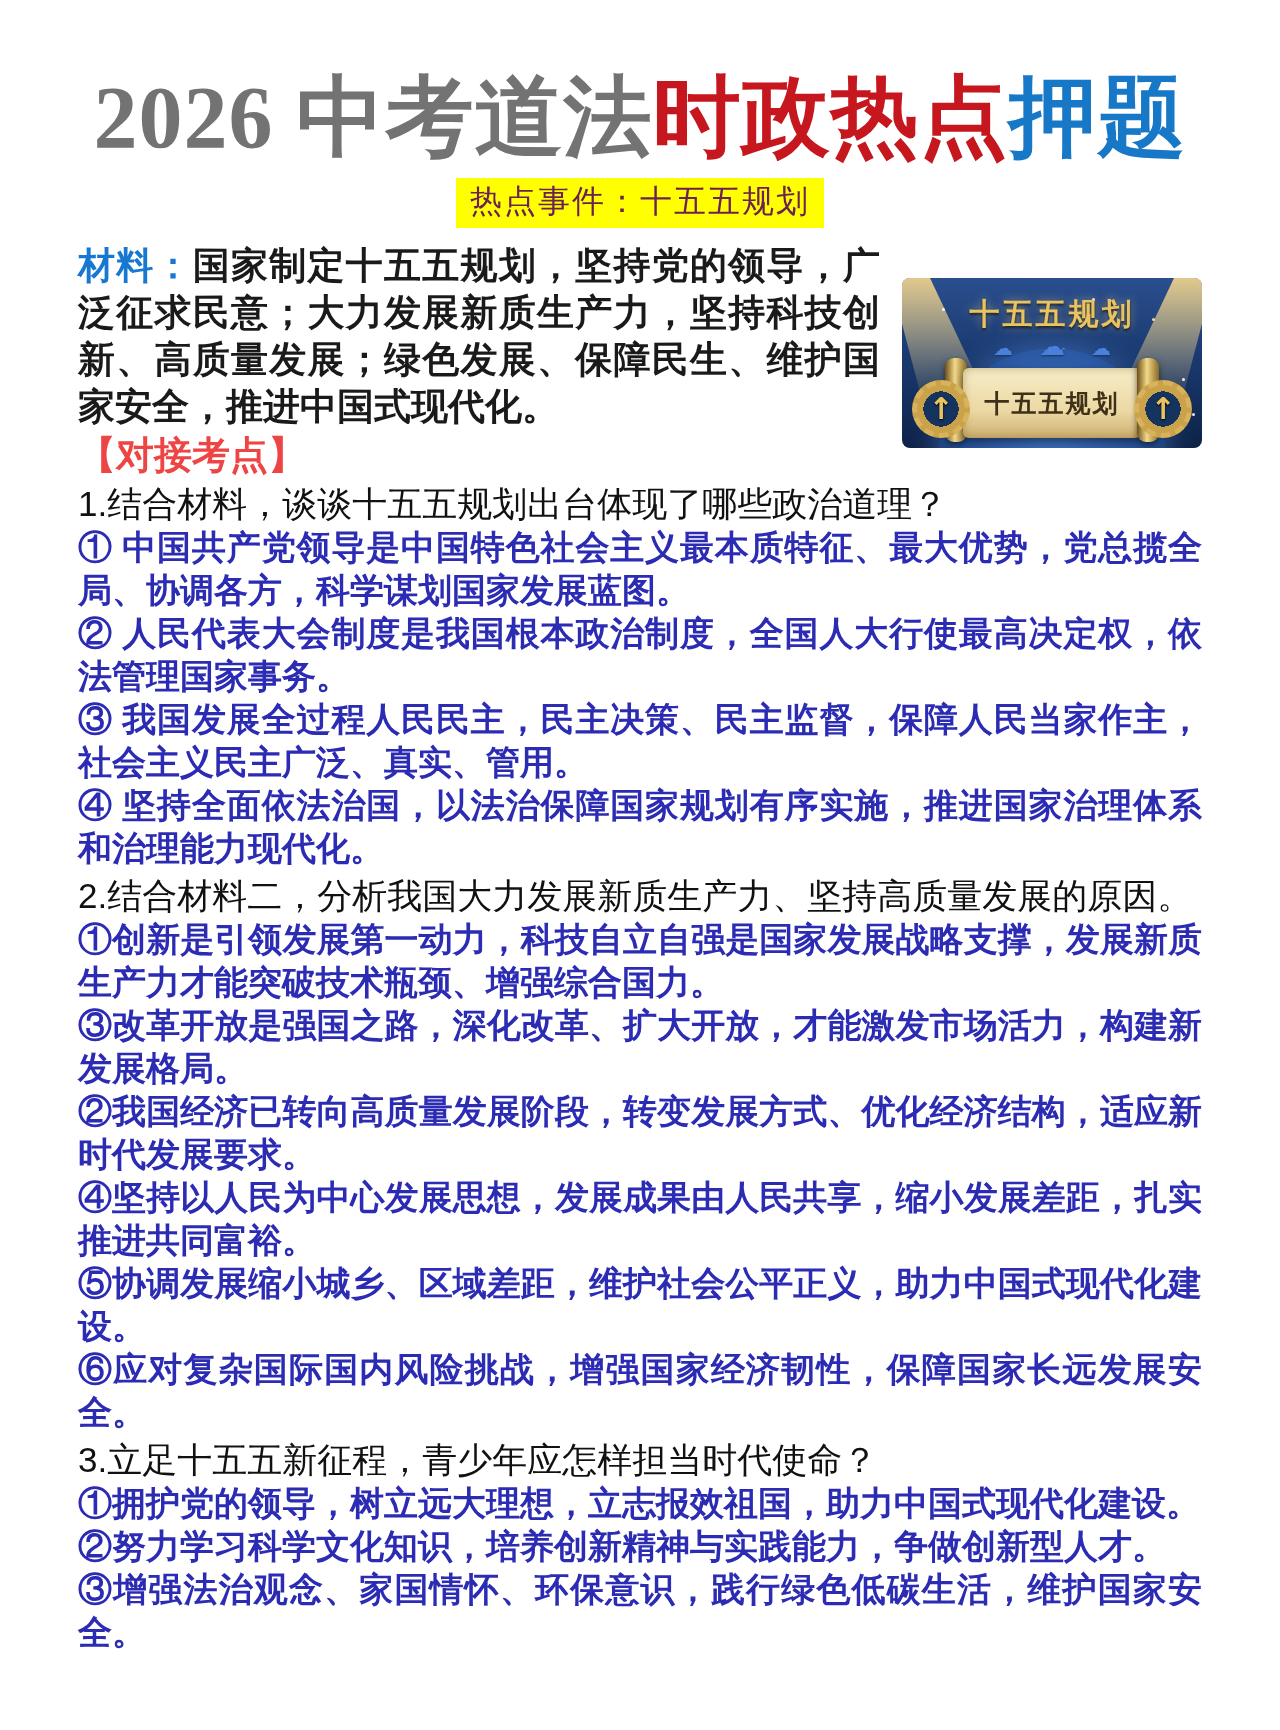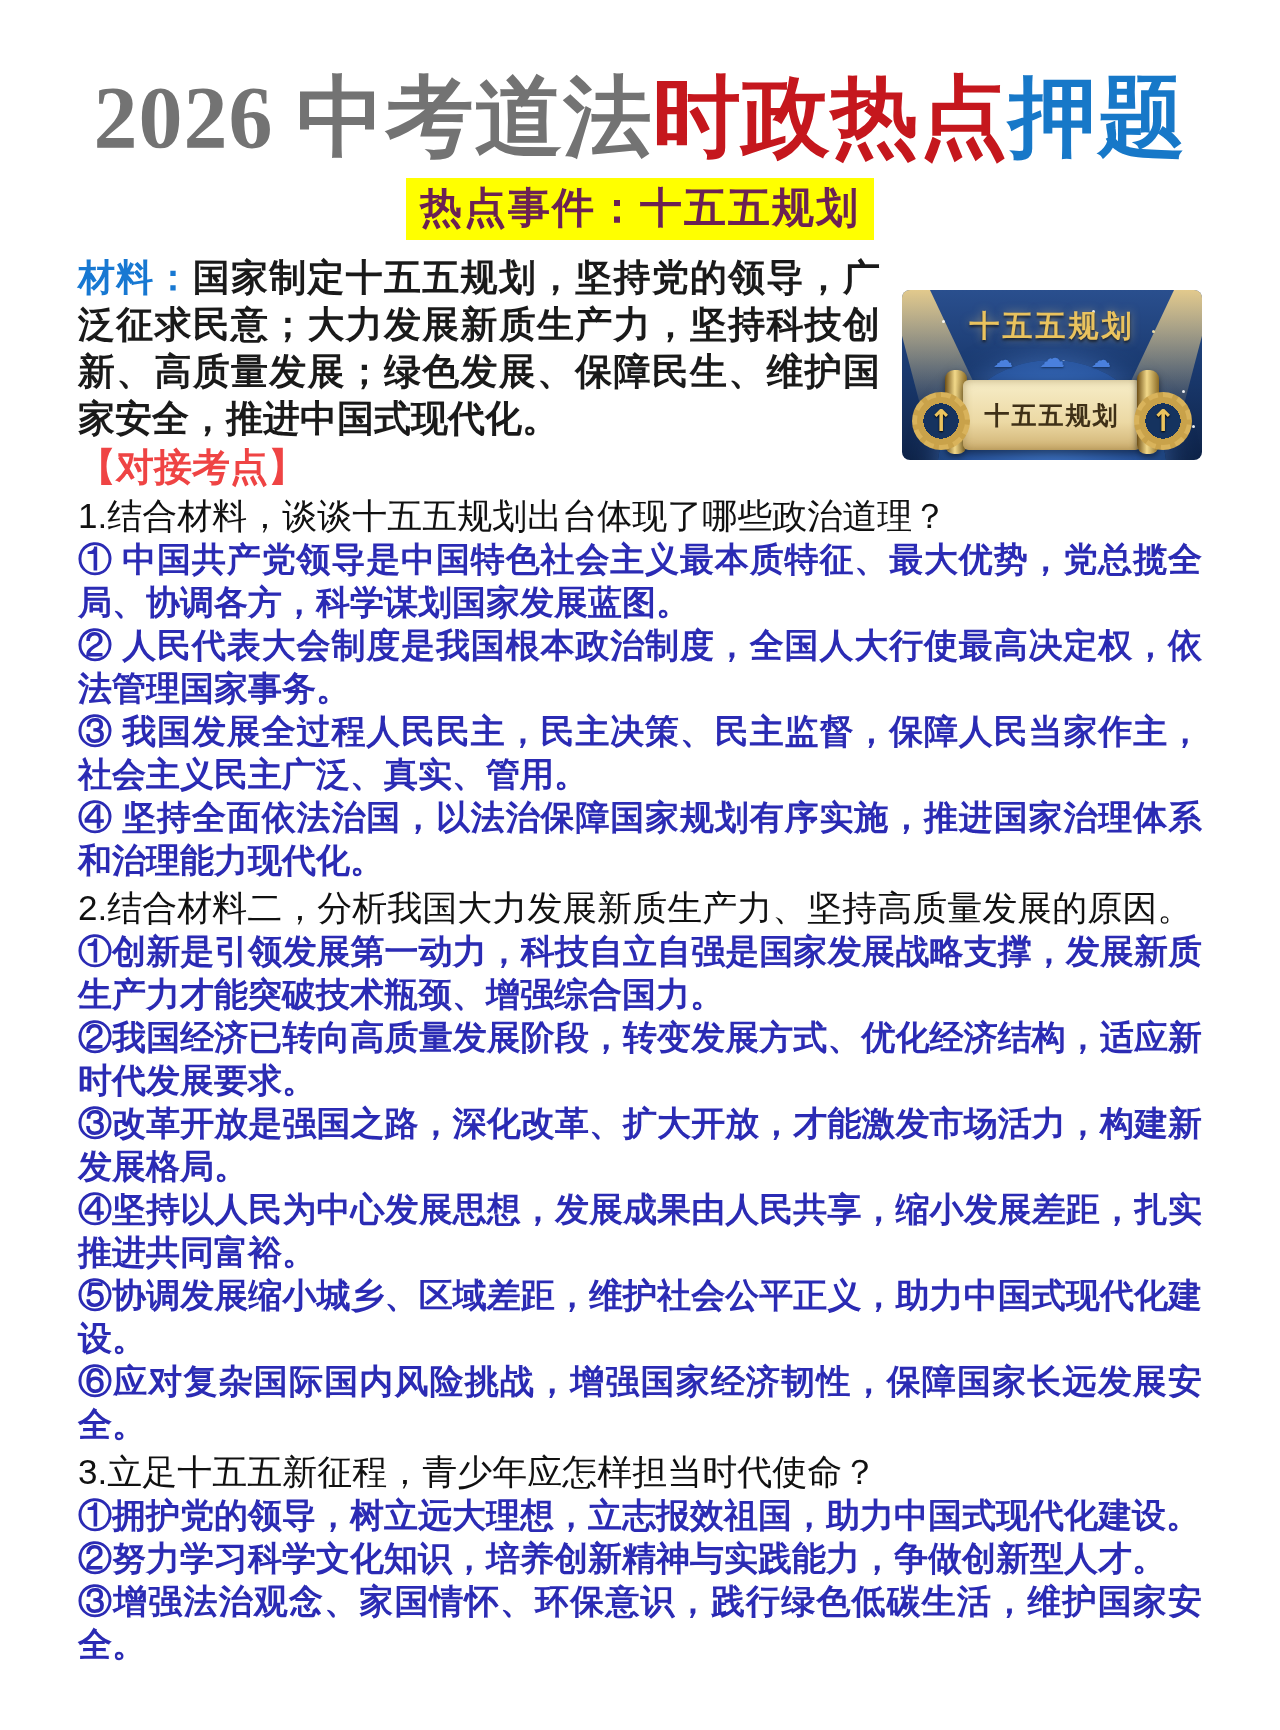--- a/index.html
+++ b/index.html
@@ -32,22 +32,22 @@
   .title .t-black { color: #737373; }
   .title .t-red   { color: #c5171d; }
   .title .t-blue  { color: #1778c8; }
 
   
   .subtitle-wrap { text-align: center; margin-top: 14px; }
   .subtitle {
     display: inline-block;
     background: #ffff00;
     color: #6b2153;
-    font-size: 42px;
-    font-weight: 700;
+    font-size: 32px;
+    font-weight: 400;
     padding: 2px 14px 4px 14px;
     letter-spacing: 2px;
     font-family: "Liberation Serif", serif;
   }
 
   
   .content {
     padding: 14px 78px 0 78px;
     box-sizing: border-box;
   }
@@ -256,22 +256,22 @@
     <div class="section-header">【对接考点】</div>
 
     <p class="question">1.结合材料，谈谈十五五规划出台体现了哪些政治道理？</p>
     <p class="answer">① 中国共产党领导是中国特色社会主义最本质特征、最大优势，党总揽全局、协调各方，科学谋划国家发展蓝图。</p>
     <p class="answer">② 人民代表大会制度是我国根本政治制度，全国人大行使最高决定权，依法管理国家事务。</p>
     <p class="answer">③ 我国发展全过程人民民主，民主决策、民主监督，保障人民当家作主，社会主义民主广泛、真实、管用。</p>
     <p class="answer">④ 坚持全面依法治国，以法治保障国家规划有序实施，推进国家治理体系和治理能力现代化。</p>
 
     <p class="question">2.结合材料二，分析我国大力发展新质生产力、坚持高质量发展的原因。</p>
     <p class="answer">①创新是引领发展第一动力，科技自立自强是国家发展战略支撑，发展新质生产力才能突破技术瓶颈、增强综合国力。</p>
+    <p class="answer">③改革开放是强国之路，深化改革、扩大开放，才能激发市场活力，构建新发展格局。</p>
     <p class="answer">②我国经济已转向高质量发展阶段，转变发展方式、优化经济结构，适应新时代发展要求。</p>
-    <p class="answer">③改革开放是强国之路，深化改革、扩大开放，才能激发市场活力，构建新发展格局。</p>
     <p class="answer">④坚持以人民为中心发展思想，发展成果由人民共享，缩小发展差距，扎实推进共同富裕。</p>
     <p class="answer">⑤协调发展缩小城乡、区域差距，维护社会公平正义，助力中国式现代化建设。</p>
     <p class="answer">⑥应对复杂国际国内风险挑战，增强国家经济韧性，保障国家长远发展安全。</p>
 
     <p class="question">3.立足十五五新征程，青少年应怎样担当时代使命？</p>
     <p class="answer">①拥护党的领导，树立远大理想，立志报效祖国，助力中国式现代化建设。</p>
     <p class="answer">②努力学习科学文化知识，培养创新精神与实践能力，争做创新型人才。</p>
     <p class="answer">③增强法治观念、家国情怀、环保意识，践行绿色低碳生活，维护国家安全。</p>
 
   </div>

